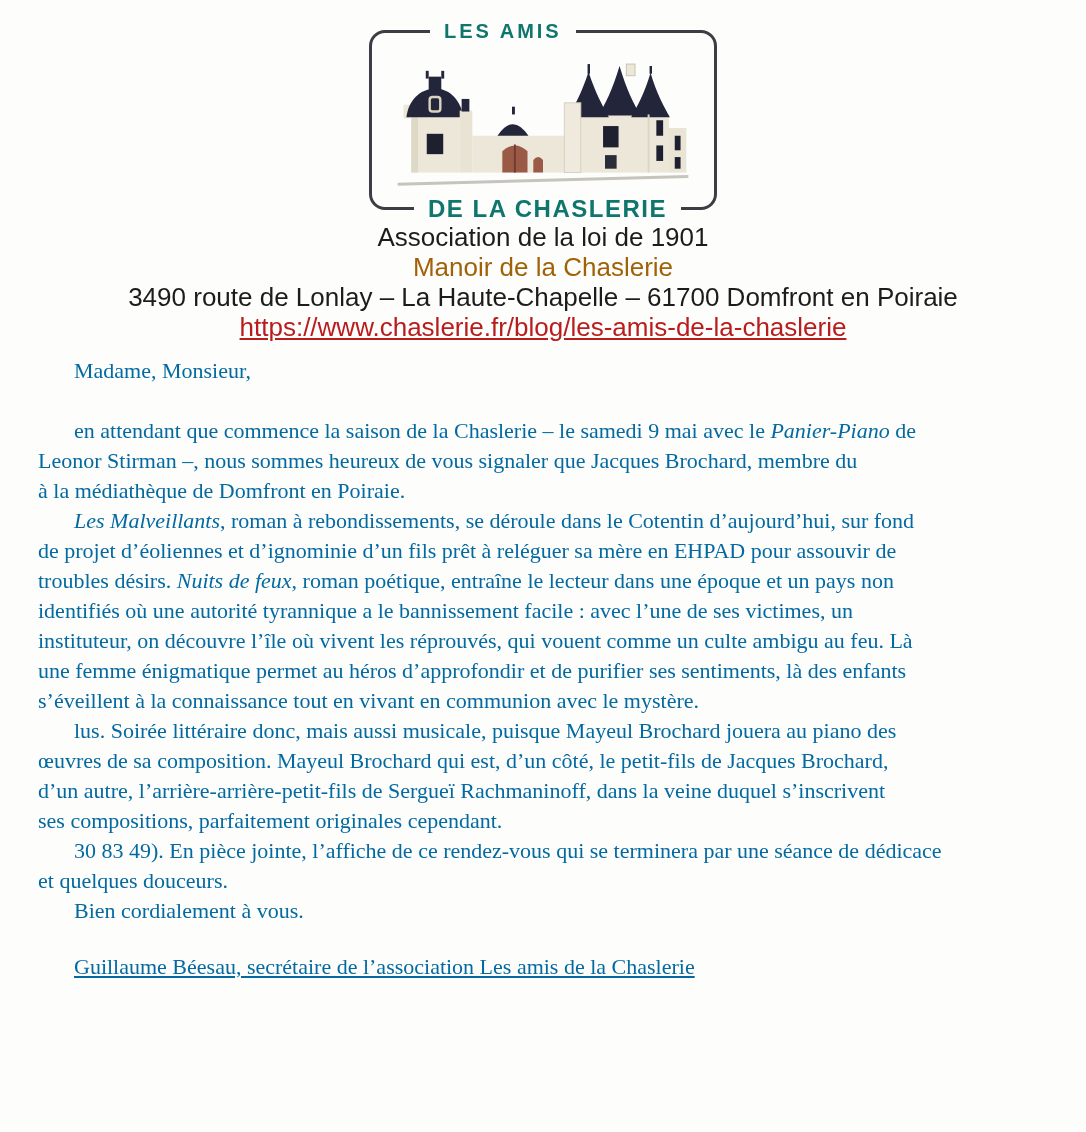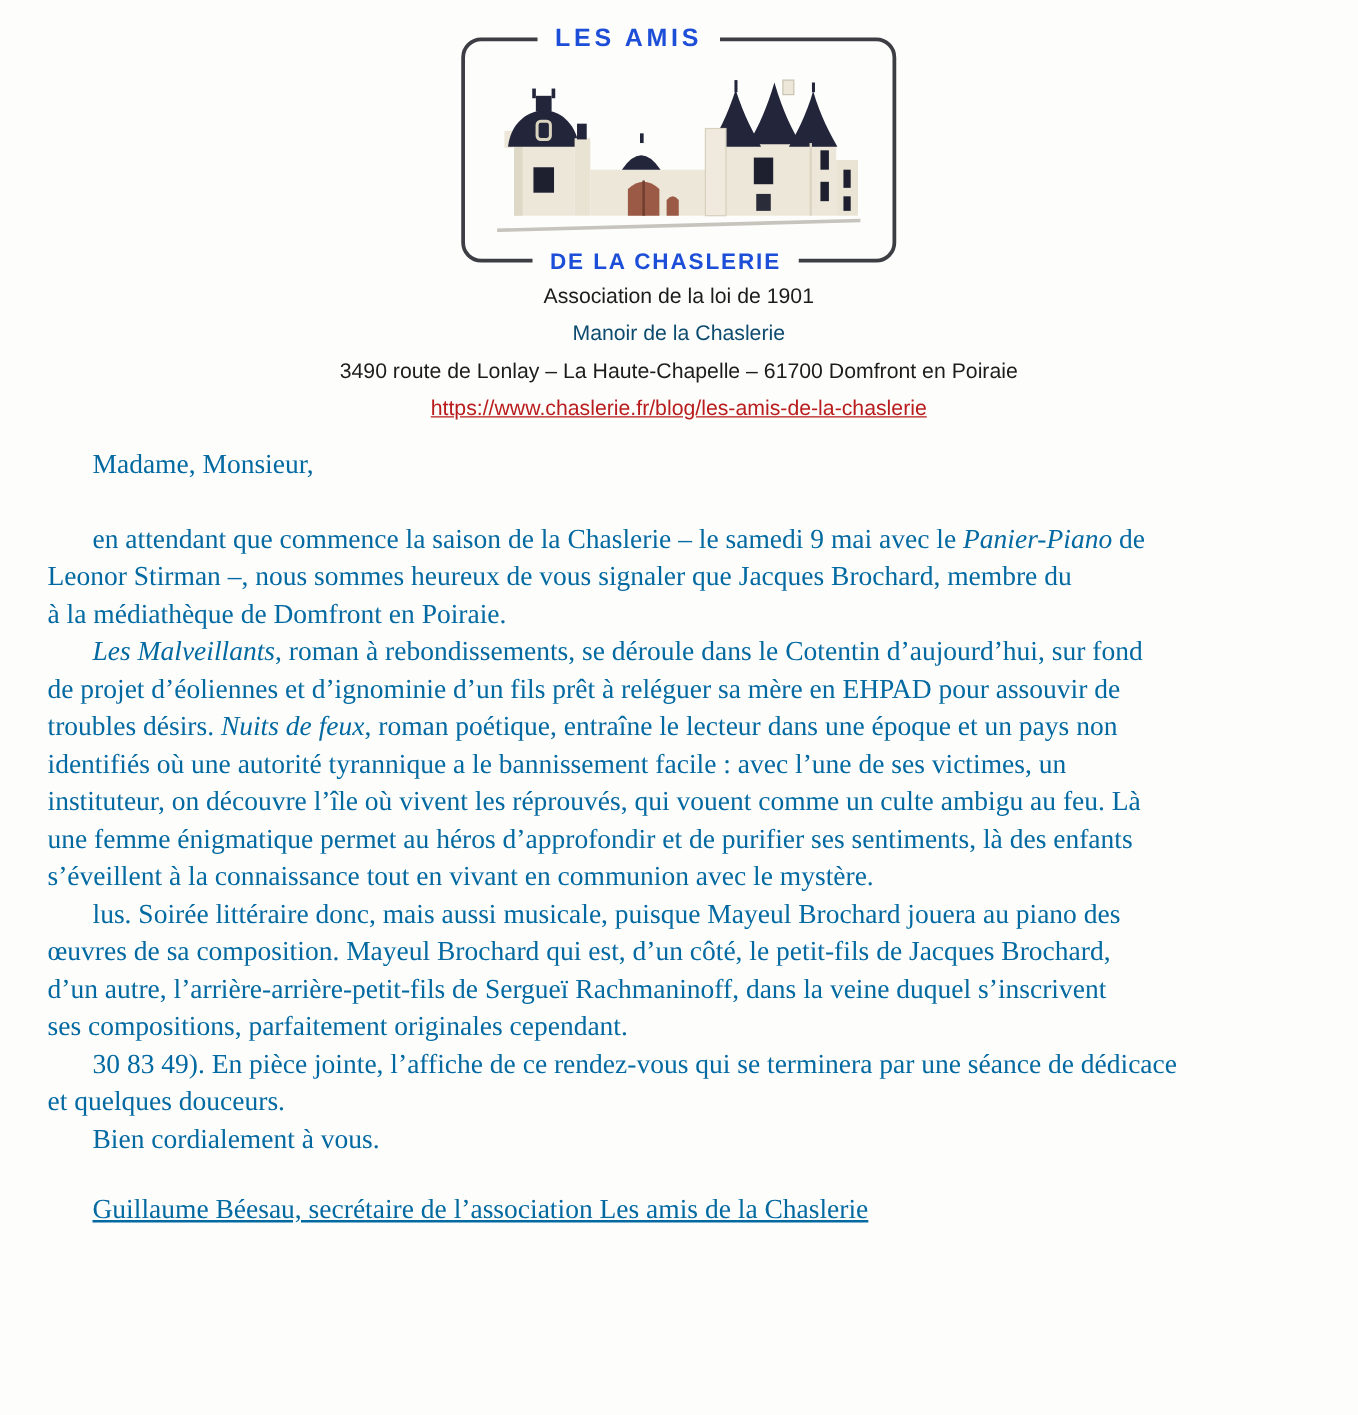--- a/index.html
+++ b/index.html
@@ -20,41 +20,41 @@
     width: 348px; height: 180px;
     border: 3px solid #3d3d44;
     border-radius: 16px;
     box-sizing: border-box;
   }
   .logo-label {
     position: absolute;
     background: #fdfdfc;
     padding: 0 14px;
     font-weight: 700;
-    color: #1d4ed8;
+    color: #0f766e;
     white-space: nowrap;
     line-height: 26px;
   }
   .logo-label.top    { top: -15px;    left: 58px; font-size: 20px; letter-spacing: 3px; }
-  .logo-label.bottom { bottom: -15px; left: 54px; font-size: 18px; letter-spacing: 1.5px; }
+  .logo-label.bottom { bottom: -15px; left: 42px; font-size: 24px; letter-spacing: 1.5px; }
   .manor-svg {
     position: absolute;
     left: 50%; top: 30px;
     transform: translateX(-50%);
   }
 
   
   .header-text {
     margin-top: 12px;
     text-align: center;
-    font-size: 17px;
+    font-size: 26px;
     line-height: 30px;
     color: #1c1c1c;
   }
-  .header-text .faded { color: #0c4a6e; }
+  .header-text .faded { color: #a16207; }
   .blog-link {
     color: #b91c1c;
     text-decoration: underline;
     cursor: pointer;
   }
 
   
   .letter {
     margin: 14px 36px 0 38px;
     width: 1012px;

